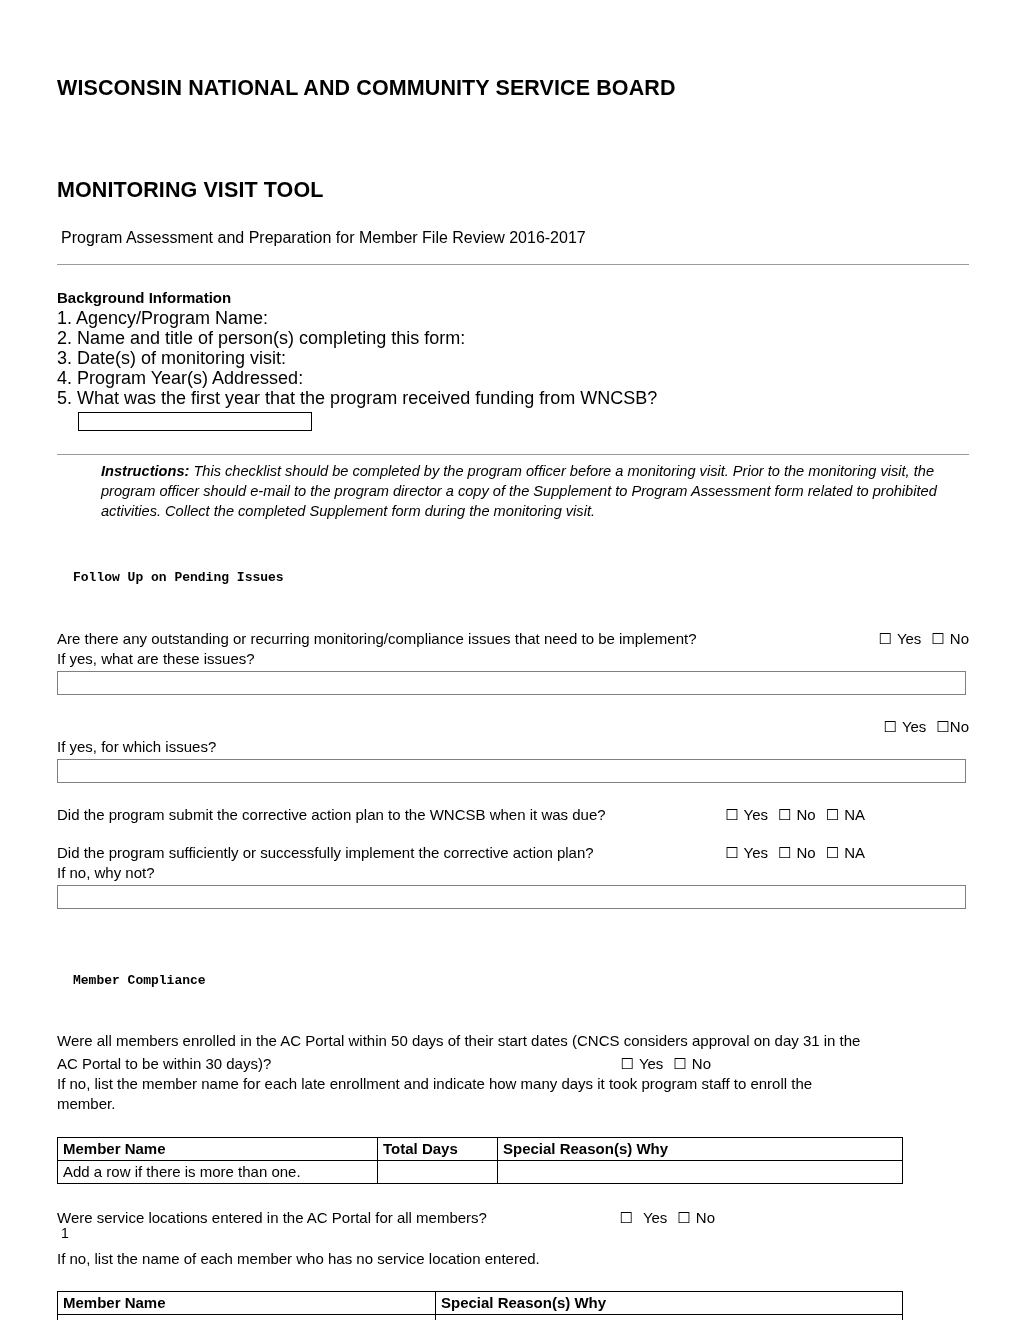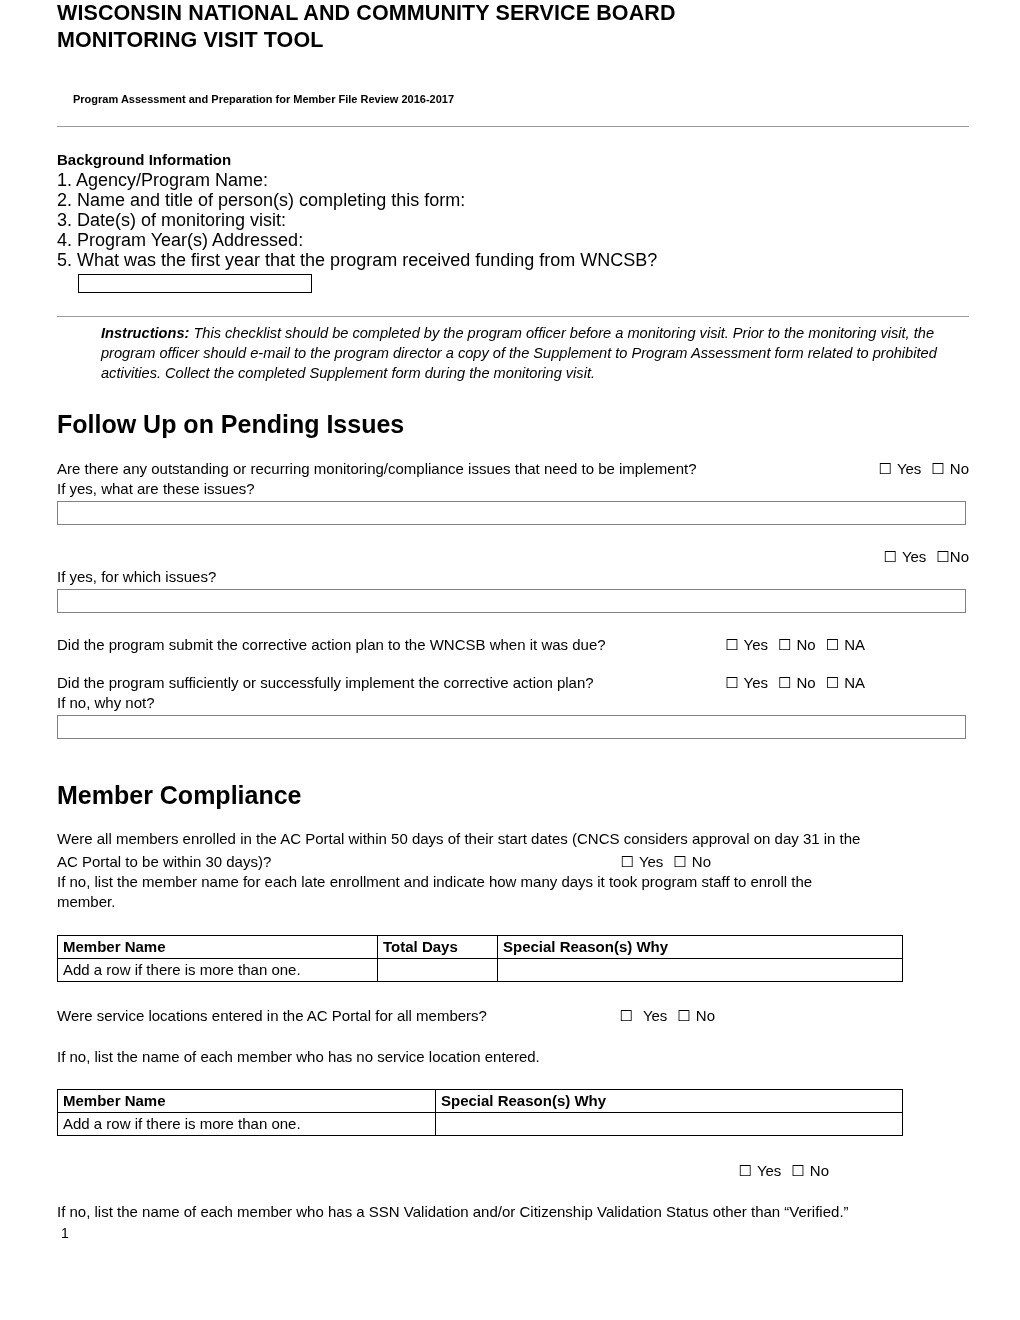--- a/index.html
+++ b/index.html
@@ -25,26 +25,27 @@
     width: 912px;
   }
 
   
   .doc-title {
     font-size: 21.5px;
     font-weight: bold;
     line-height: 27px;
     letter-spacing: 0.1px;
     margin: 0;
+    padding-top: 75px;
   }
   .doc-subtitle {
-    font-size: 11px;
-    font-weight: bold;
+    font-size: 16px;
+    font-weight: normal;
     line-height: 19px;
-    margin: 16px;
+    margin: 4px;
     padding-top: 20px;
   }
 
   
   .hr-thin {
     border: 0;
     border-top: 1px solid #9a9a9a;
     margin: 0;
   }
   .rule1 { margin-top: 17px; }
@@ -79,24 +80,25 @@
     font-size: 14.6px;
     font-style: italic;
     line-height: 20px;
     text-align: left;
     margin-left: 44px;
   }
   .instructions b { font-style: italic; font-weight: bold; }
 
   
   h2.heading {
-    font-size: 25px;
+    font-size: 13px;
     font-weight: bold;
     line-height: 24px;
-    margin: 0;
+    margin: 16px;
+    font-family: Liberation Mono, monospace;
   }
   .heading-followup { padding-top: 29px; }
   .heading-member { padding-top: 44px; }
 
   
   .q {
     font-size: 15px;
     line-height: 20px;
     margin: 0;
   }

